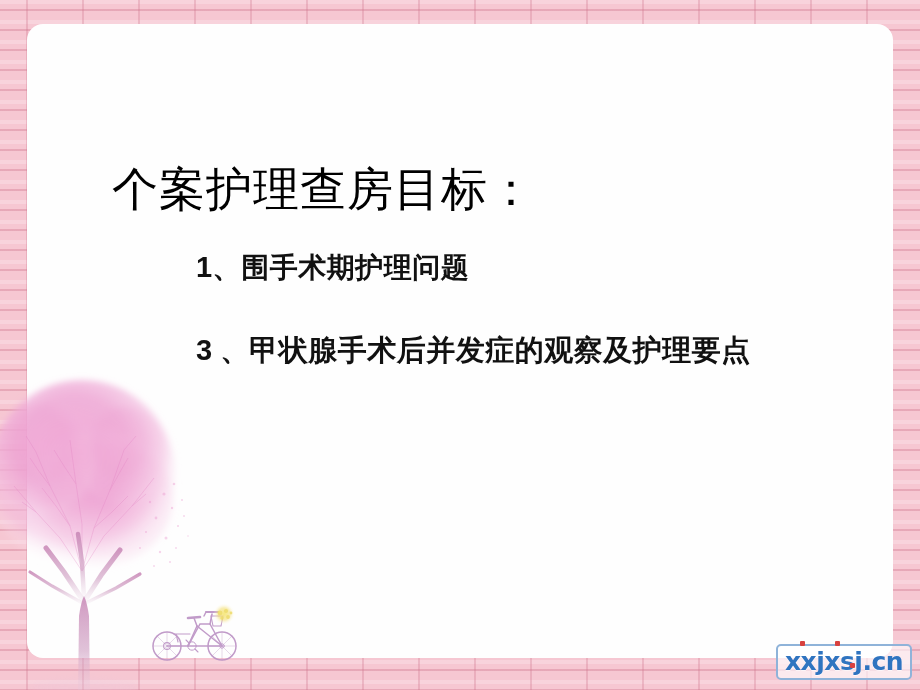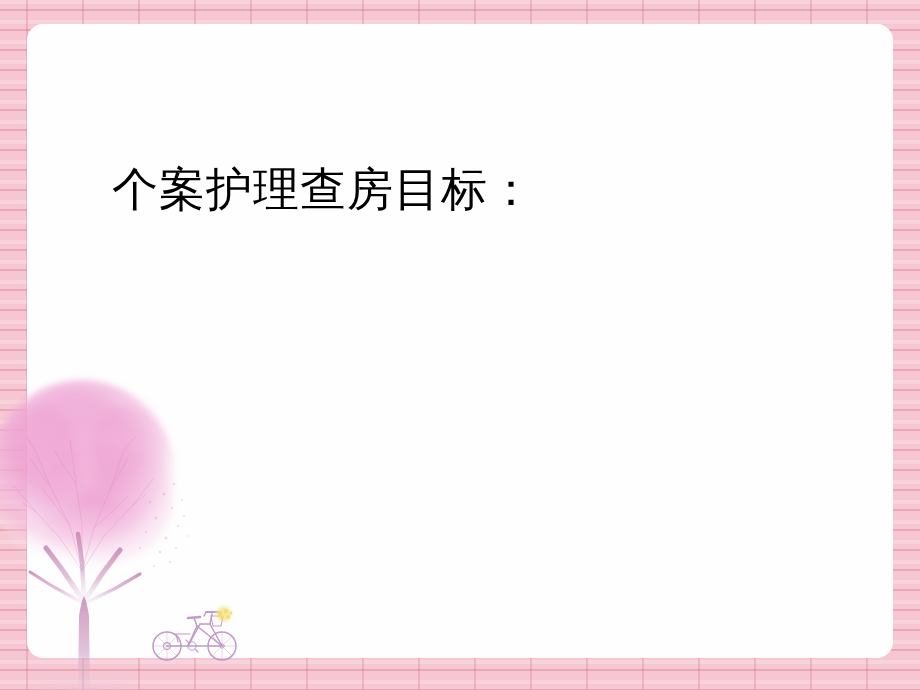--- a/index.html
+++ b/index.html
@@ -325,20 +325,32 @@
       </g>
     </svg>
   </div>
 
   <div class="content">
 
     <h1 class="slide-title">个案护理查房目标：</h1>
 
     <div class="bullets">
 
-
-
+      <div class="bullet bullet-1">
+        <span class="num">1、</span><span class="txt">围手术期护理问题</span>
+      </div>
+
+
+      <div class="bullet bullet-3">
+        <span class="num">3 、</span><span class="txt">甲状腺手术后并发症的观察及护理要点</span>
+      </div>
 
     </div>
   </div>
 
+  <div class="watermark">
+    <span class="wm-text">xxjxsj.cn</span>
+    <span class="wm-dot wm-dot-a"></span>
+    <span class="wm-dot wm-dot-b"></span>
+    <span class="wm-dot wm-dot-c"></span>
+  </div>
 
 </div>
 
 </body></html>

